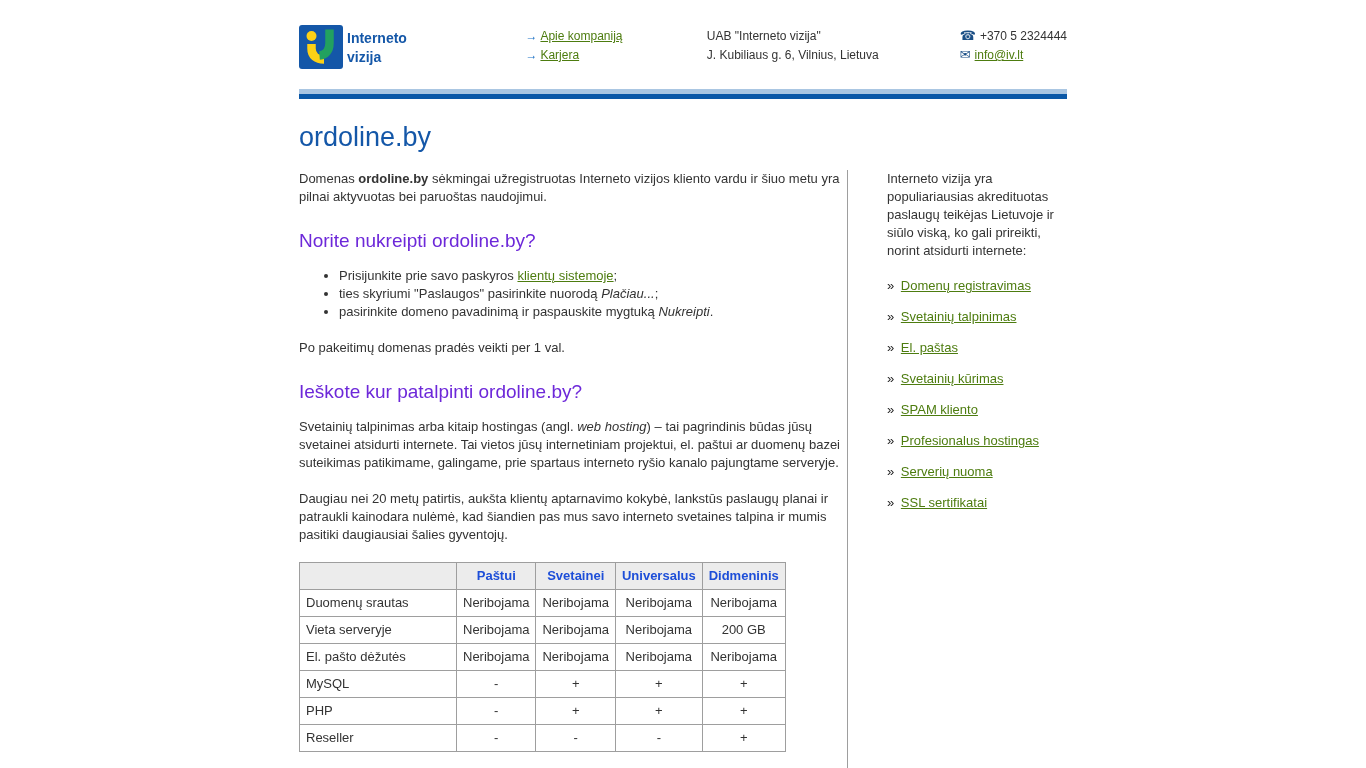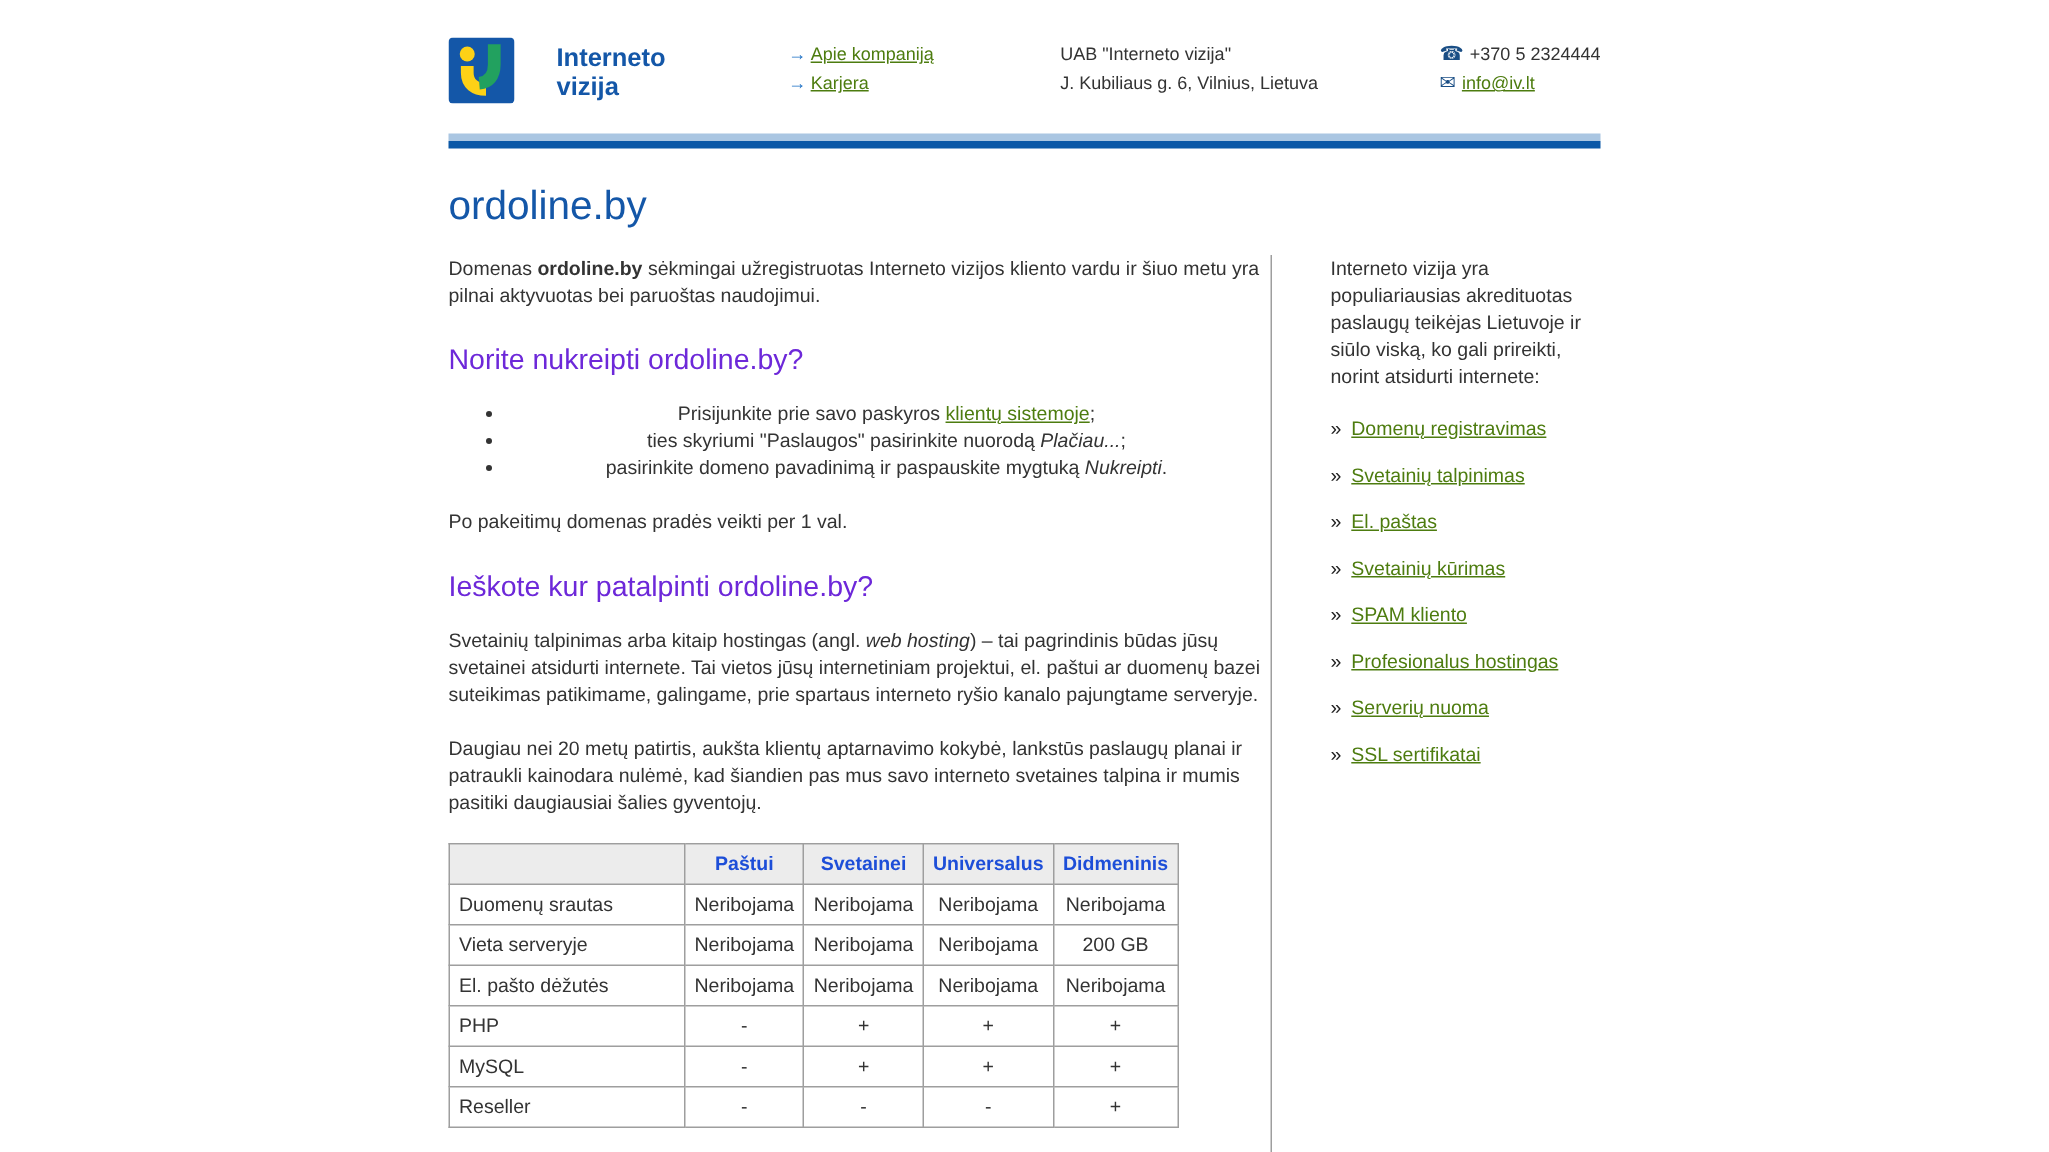--- a/index.html
+++ b/index.html
@@ -10,41 +10,41 @@
     font-family: "Liberation Sans", sans-serif;
     font-size: 13px; line-height: 18px;
   }
   a { color: #4d7c0f; text-decoration: underline; cursor: pointer; }
   .container { width: 768px; margin: 0 auto; }
 
   
   .header { display: flex; padding-top: 25px; height: 69px; }
   .logo-wrap { width: 231px; display: flex; }
   .logo-box { width: 44px; height: 44px; flex: 0 0 44px; }
-  .logo-text { color: #1457a8; font-weight: bold; font-size: 17px; line-height: 19px; padding: 4px 0 0 28px; }
+  .logo-text { color: #1457a8; font-weight: bold; font-size: 14px; line-height: 19px; padding: 4px 0 0 4px; }
   .hdr-col { padding-top: 5px; font-size: 12px; line-height: 12px; }
   .nav-col { width: 185px; }
   .hdr-row { margin-bottom: 7px; white-space: nowrap; }
   .nav-arrow { color: #1a6fc4; margin-right: 3px; font-size: 12px; }
   .company-col { width: 258px; color: #333; }
   .contact-col { flex: 1; }
   .hdr-icon { color: #1a4e85; margin-right: 4px; font-size: 13px; }
 
   
   .bar-light { height: 5px; background: #aac6e2; margin-top: 20px; }
   .bar-dark  { height: 5px; background: #0b58a7; }
 
   h1 { font-size: 27px; font-weight: 400; color: #1457a8; margin: 24px 0 0 0; line-height: 28px; }
 
   
   .main-row { display: flex; margin-top: 19px; min-height: 625px; }
   .main-left { width: 549px; border-right: 1px solid #9e9e9e; padding-right: 4px; }
   .main-left p { margin: 0 0 18px 0; }
   h2 { color: #6d28d9; font-size: 19px; font-weight: 400; margin: 24px 0 15px 0; line-height: 22px; }
-  ul.steps { margin: 14px 0 18px 0; padding-left: 40px; text-align: center; }
+  ul.steps { margin: 14px 0 18px 0; padding-left: 40px; }
   ul.steps li { margin: 0; }
   .it { font-style: italic; }
 
   
   table.pricing { border-collapse: collapse; margin-top: 16px; }
   .pricing th, .pricing td { border: 1px solid #9e9e9e; height: 27px; padding: 0 6px; font-size: 13px; }
   .pricing th { background: #ececec; font-weight: bold; color: #1d4ed8; }
   .pricing td.lbl { text-align: left; }
   .pricing td.val { text-align: center; }
   .c1 { width: 157px; } .c2 { width: 70px; } .c3 { width: 75px; } .c4 { width: 84px; } .c5 { width: 78px; }
@@ -152,28 +152,28 @@
               <td class="val c5">200 GB</td>
             </tr>
             <tr>
               <td class="lbl c1">El. pašto dėžutės</td>
               <td class="val c2">Neribojama</td>
               <td class="val c3">Neribojama</td>
               <td class="val c4">Neribojama</td>
               <td class="val c5">Neribojama</td>
             </tr>
             <tr>
-              <td class="lbl c1">PHP</td>
+              <td class="lbl c1">MySQL</td>
               <td class="val c2">-</td>
               <td class="val c3">+</td>
               <td class="val c4">+</td>
               <td class="val c5">+</td>
             </tr>
             <tr>
-              <td class="lbl c1">MySQL</td>
+              <td class="lbl c1">PHP</td>
               <td class="val c2">-</td>
               <td class="val c3">+</td>
               <td class="val c4">+</td>
               <td class="val c5">+</td>
             </tr>
             <tr>
               <td class="lbl c1">Reseller</td>
               <td class="val c2">-</td>
               <td class="val c3">-</td>
               <td class="val c4">-</td>

